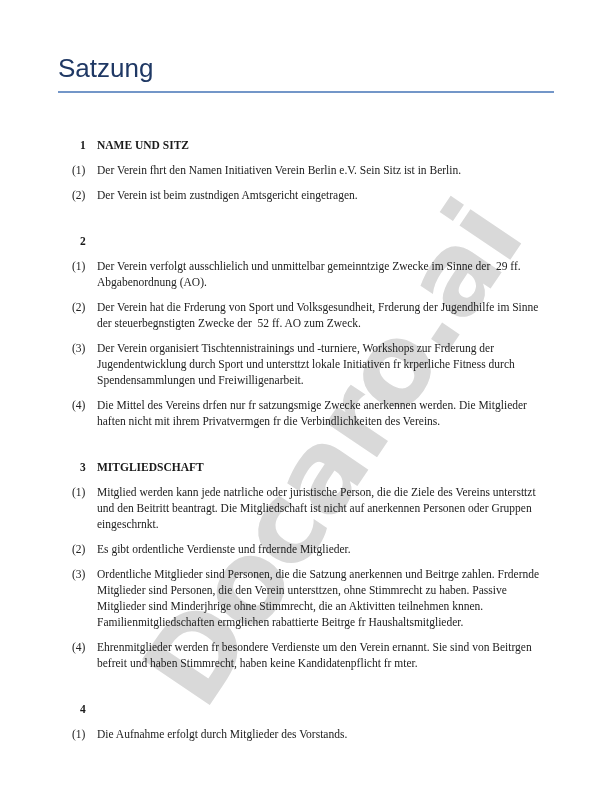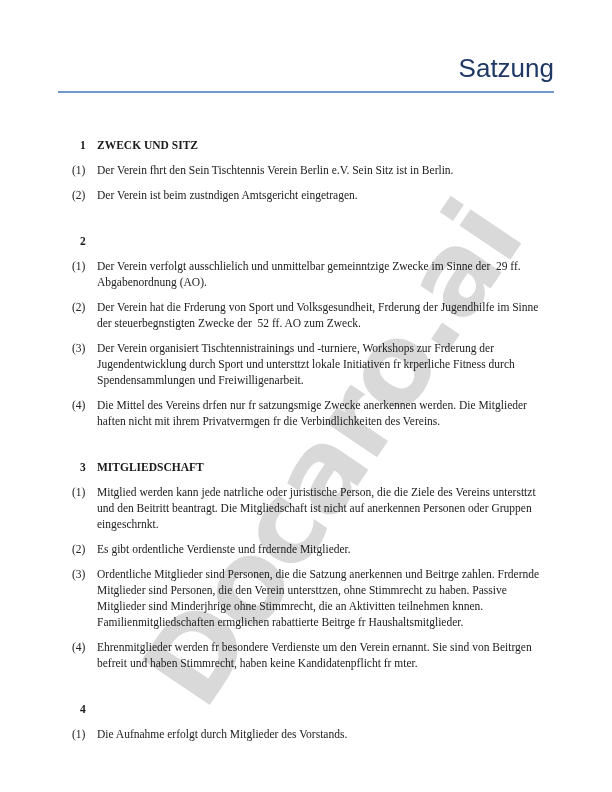--- a/index.html
+++ b/index.html
@@ -36,21 +36,21 @@
     user-select: none;
     pointer-events: none;
   }
   .doc {
     position: relative;
     z-index: 1;
   }
   .title {
     margin: 54px 58px 8px 58px;
     padding-bottom: 7px;
-    text-align: right;
+    text-align: left;
     font-family: "Liberation Sans", "DejaVu Sans", sans-serif;
     font-weight: 400;
     font-size: 26px;
     line-height: 1.15;
     color: #1f3864;
     border-bottom: 2px solid #7396c8;
   }
   .content {
     margin: 44px 68px 0 72px;
     font-size: 11.5px;
@@ -90,26 +90,26 @@
   <div class="watermark" style="color: rgb(217, 217, 217);">Docaro.ai</div>
 
   <div class="doc" style="color: rgb(33, 33, 33);">
 
     <h1 class="title" style="color: rgb(31, 56, 100); border-bottom-color: rgb(115, 150, 200);">Satzung</h1>
 
     <main class="content">
   <section class="section">
     <h2 class="sec-heading">
       <span class="sec-num">1</span>
-      <span class="sec-title">ZWECK UND SITZ</span>
+      <span class="sec-title">NAME UND SITZ</span>
     </h2>
     <div class="items">
   <p class="clause">
     <span class="clause-marker">(1)</span>
-    <span class="clause-text">Der Verein fhrt den Sein Tischtennis Verein Berlin e.V. Sein Sitz ist in Berlin.</span>
+    <span class="clause-text">Der Verein fhrt den Namen Initiativen Verein Berlin e.V. Sein Sitz ist in Berlin.</span>
   </p>
 
   <p class="clause">
     <span class="clause-marker">(2)</span>
     <span class="clause-text">Der Verein ist beim zustndigen Amtsgericht eingetragen.</span>
   </p>
 </div>
   </section>
 
   <section class="section">

